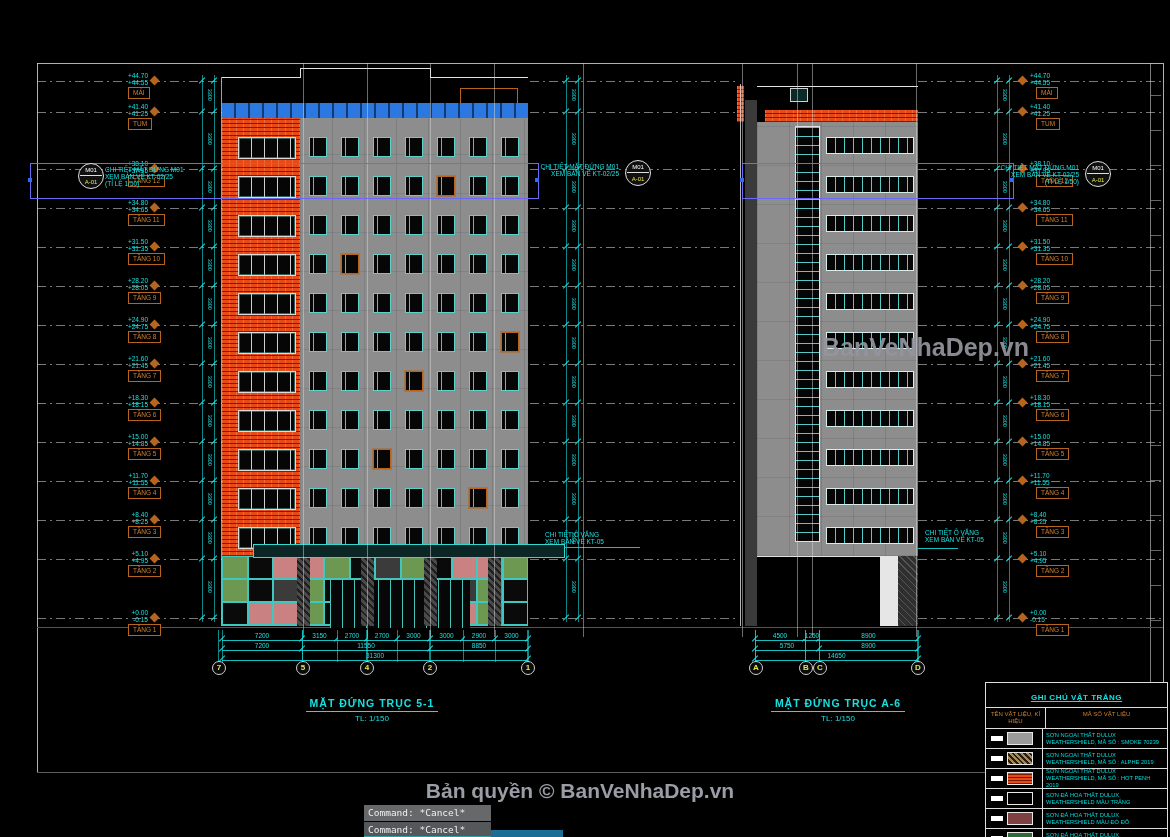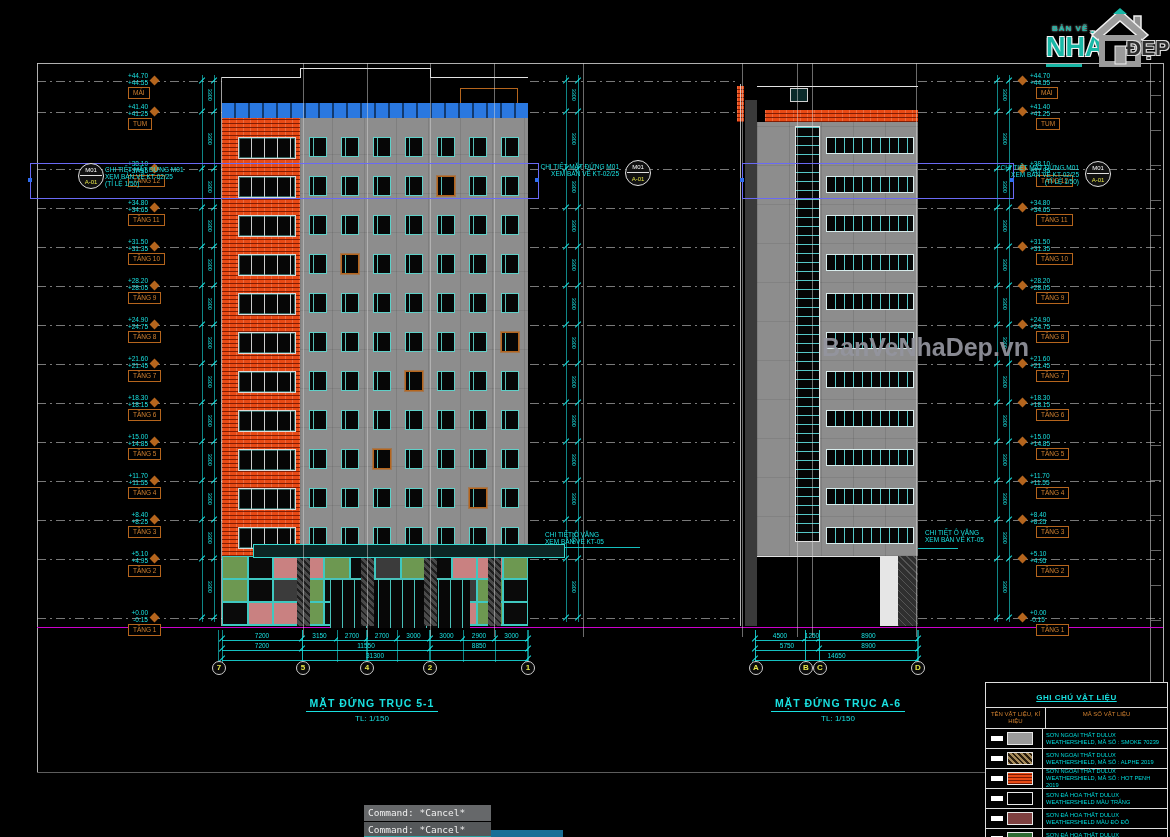--- a/index.html
+++ b/index.html
@@ -301,21 +301,21 @@
   <div class="dwgscale" style="left:292px;top:714px;width:160px;">TL:  1/150</div>
   <div class="dwgtitle" style="left:758px;top:697px;width:160px;">
     <span class="tline">MẶT ĐỨNG TRỤC A-6</span>
   </div>
   <div class="dwgscale" style="left:758px;top:714px;width:160px;">TL:  1/150</div>
 
   <div id="watermark">BanVeNhaDep.vn</div>
 
   <div id="legend">
     <div class="hd">
-      <span>GHI CHÚ VẬT LIỆU</span>
+      <span>GHI CHÚ VẬT TRẮNG</span>
     </div>
     <div class="cols">
       <div class="c1 colhd">TÊN VẬT LIỆU, KÍ HIỆU</div>
       <div class="c2 colhd">MÃ SỐ VẬT LIỆU</div>
     </div>
     <div id="legendrows">
         <div class="lrow">
           <div class="s1">
             <span class="minirect"></span>
             <span class="swatch sw-gray"></span>
@@ -365,34 +365,22 @@
             <span class="minirect"></span>
             <span class="swatch sw-green"></span>
           </div>
           <div class="s2">
             <span>SƠN ĐÁ HOA THẤT DULUX WEATHERSHIELD MÀU XANH</span>
           </div>
         </div>
       </div>
   </div>
 
-  <div id="logo">
-    <span class="l1">BẢN VẼ</span>
-    <span class="l2">NHÀ</span>
-    <svg style="position:absolute;left:50px;top:0;" width="64" height="60" viewBox="0 0 64 60">
-      <rect x="46" y="8" width="7" height="12" fill="#8f8f8f" stroke="#f0f0f0" stroke-width="1.5"></rect>
-      <polygon points="32,2 60,27 54,32 32,13 10,32 4,27" fill="#9b9b9b" stroke="#f0f0f0" stroke-width="1.5"></polygon>
-      <polygon points="32,0 39,6 25,6" fill="#18b7a6"></polygon>
-      <rect x="14" y="30" width="36" height="26" fill="none" stroke="#9b9b9b" stroke-width="6"></rect>
-      <rect x="27" y="38" width="11" height="18" fill="#9b9b9b" stroke="#f0f0f0" stroke-width="1"></rect>
-    </svg>
-    <span class="l3">ĐẸP</span>
-    <span class="bar"></span>
-  </div>
-
+
+  <div id="copyright">Bản quyền © BanVeNhaDep.vn</div>
   <div class="cmdbox" style="top:805px;height:16px;">Command: *Cancel*</div>
   <div class="cmdbox" style="top:822px;height:14px;background:#55585a;">Command: *Cancel*</div>
   <div class="abs" style="left:491px;top:830px;width:72px;height:7px;background:#1a6e96;"></div>
   <div class="abs" style="left:364px;top:836px;width:127px;height:1px;background:#2aa0a0;"></div>
 
   <div id="annos">
       <div class="lvl" style="left: 37px; top: 81px; width: 185px;"></div>
       <div class="lvl" style="left: 530px; top: 81px; width: 207px;"></div>
       <div class="lvl" style="left: 918px; top: 81px; width: 245px;"></div>
       <div class="diamond" style="left: 151px; top: 77px;"></div>

